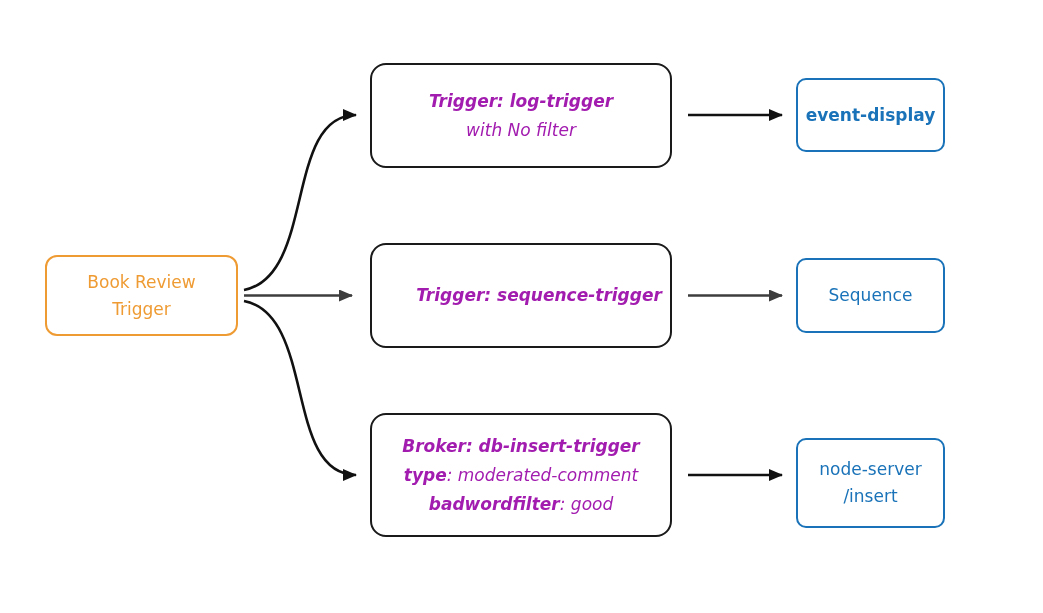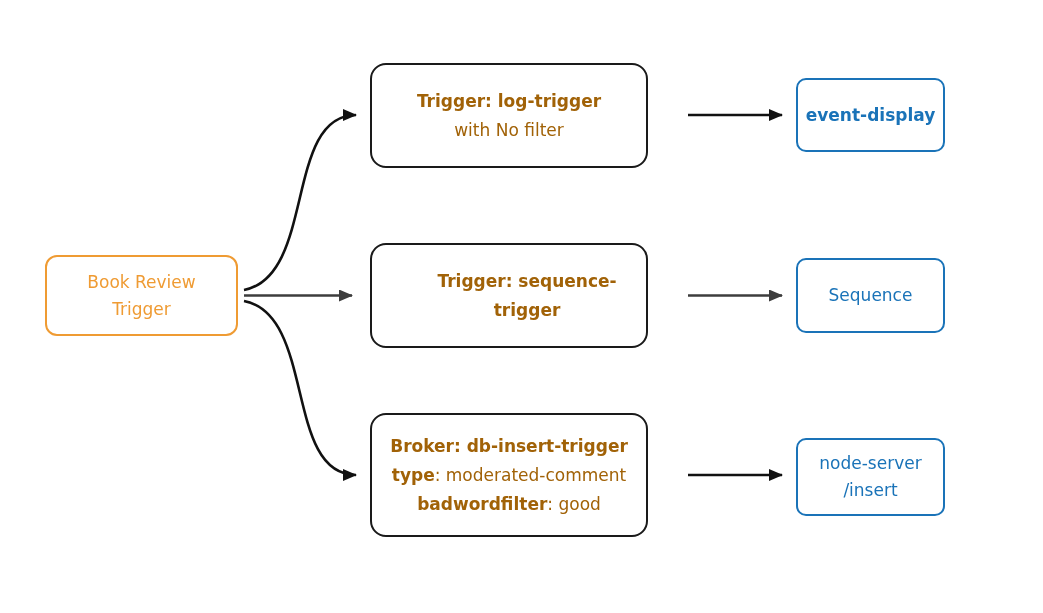--- a/index.html
+++ b/index.html
@@ -37,38 +37,39 @@
     left: 45px; top: 255px;
     width: 193px; height: 81px;
     border: 2px solid #ef9b33;
     border-radius: 12px;
     color: #ef9b33;
     line-height: 27px;
   }
   .trigger {
     border: 2px solid #1a1a1a;
     border-radius: 16px;
-    color: #a16207;
+    color: #a21caf;
     left: 370px;
-    width: 278px;
+    width: 302px;
+    font-style: italic;
   }
   .trigger-1 { top: 63px;  height: 105px; }
   .trigger-2 { top: 243px; height: 105px; padding-left: 36px; }
   .trigger-3 { top: 413px; height: 124px; }
   .sink {
     border: 2px solid #1a73b8;
     border-radius: 10px;
     color: #1a73b8;
     left: 796px;
     width: 149px;
     line-height: 27px;
   }
   .sink-1 { top: 78px;  height: 74px; font-weight: bold; }
   .sink-2 { top: 258px; height: 75px; justify-content: center; }
-  .sink-3 { top: 438px; height: 78px; }
+  .sink-3 { top: 438px; height: 90px; }
   .b { font-weight: bold; }
   .arrow-black { stroke: #111111; stroke-width: 2.6; fill: none; }
   .arrow-gray  { stroke: #3d3d3d; stroke-width: 2.4; fill: none; }
 </style>
 </head>
 <body>
 
 <div class="canvas">
 
   <svg class="arrow-layer" viewBox="0 0 1043 613" xmlns="http://www.w3.org/2000/svg">

